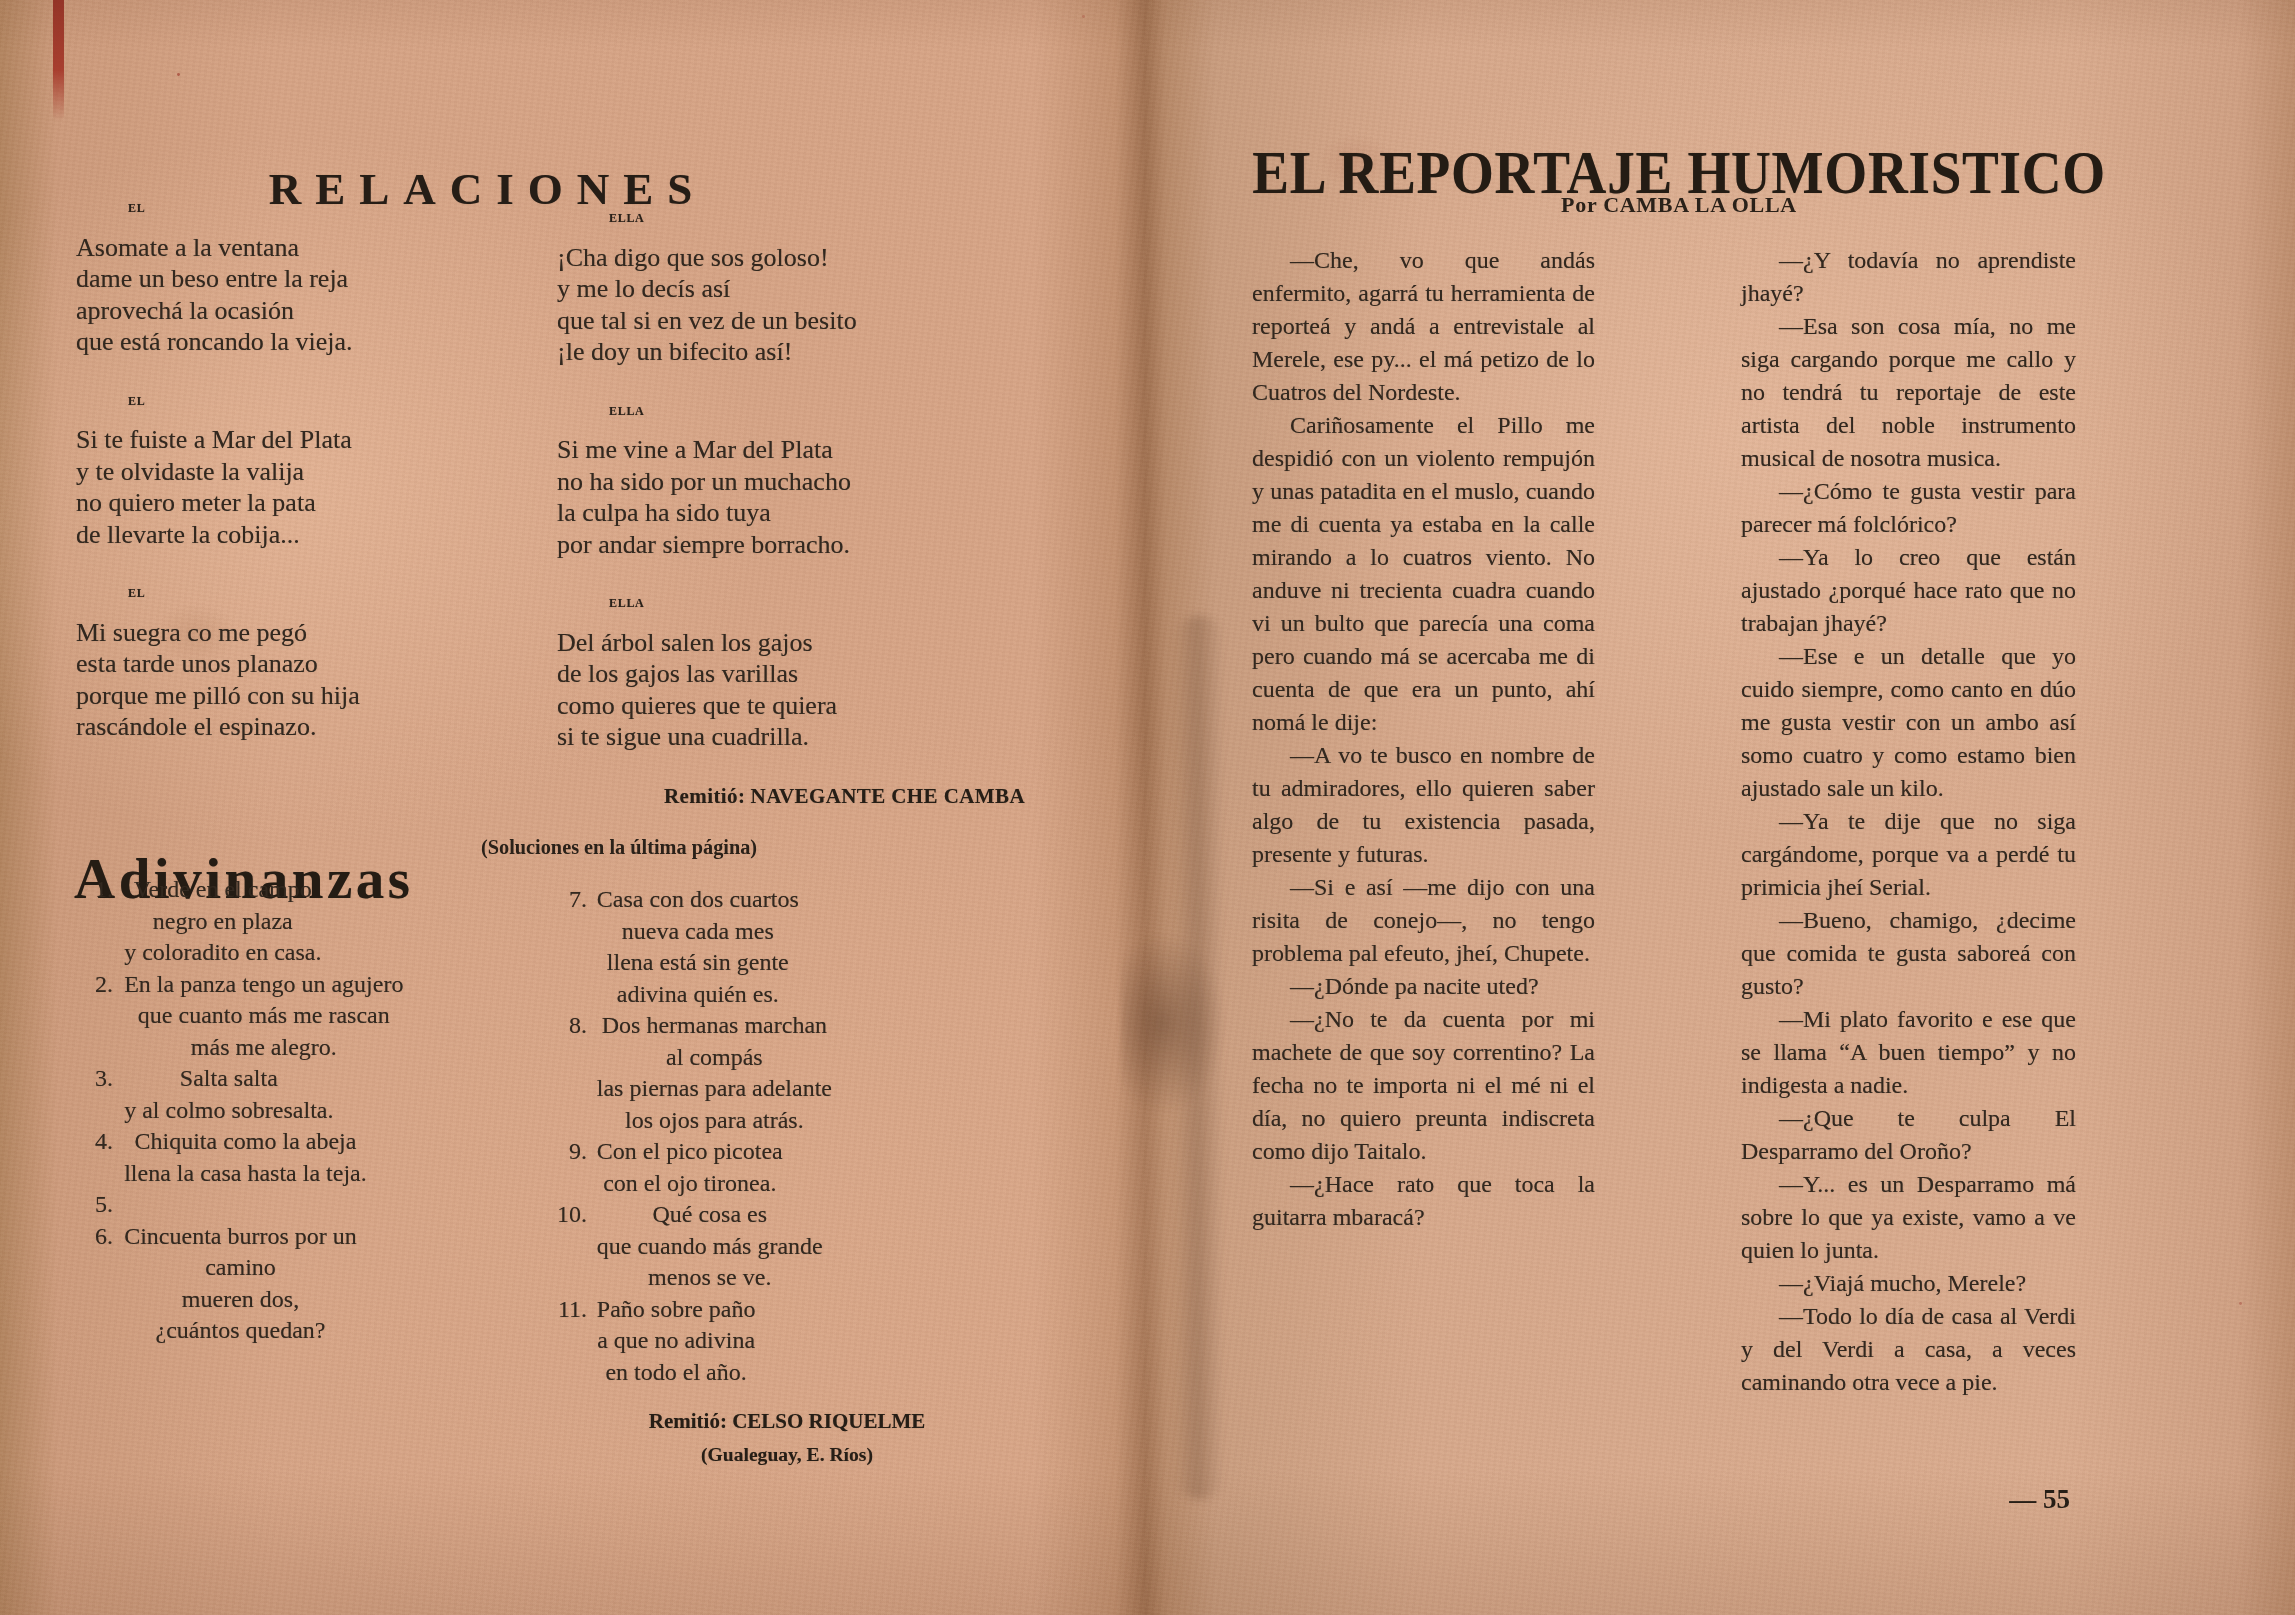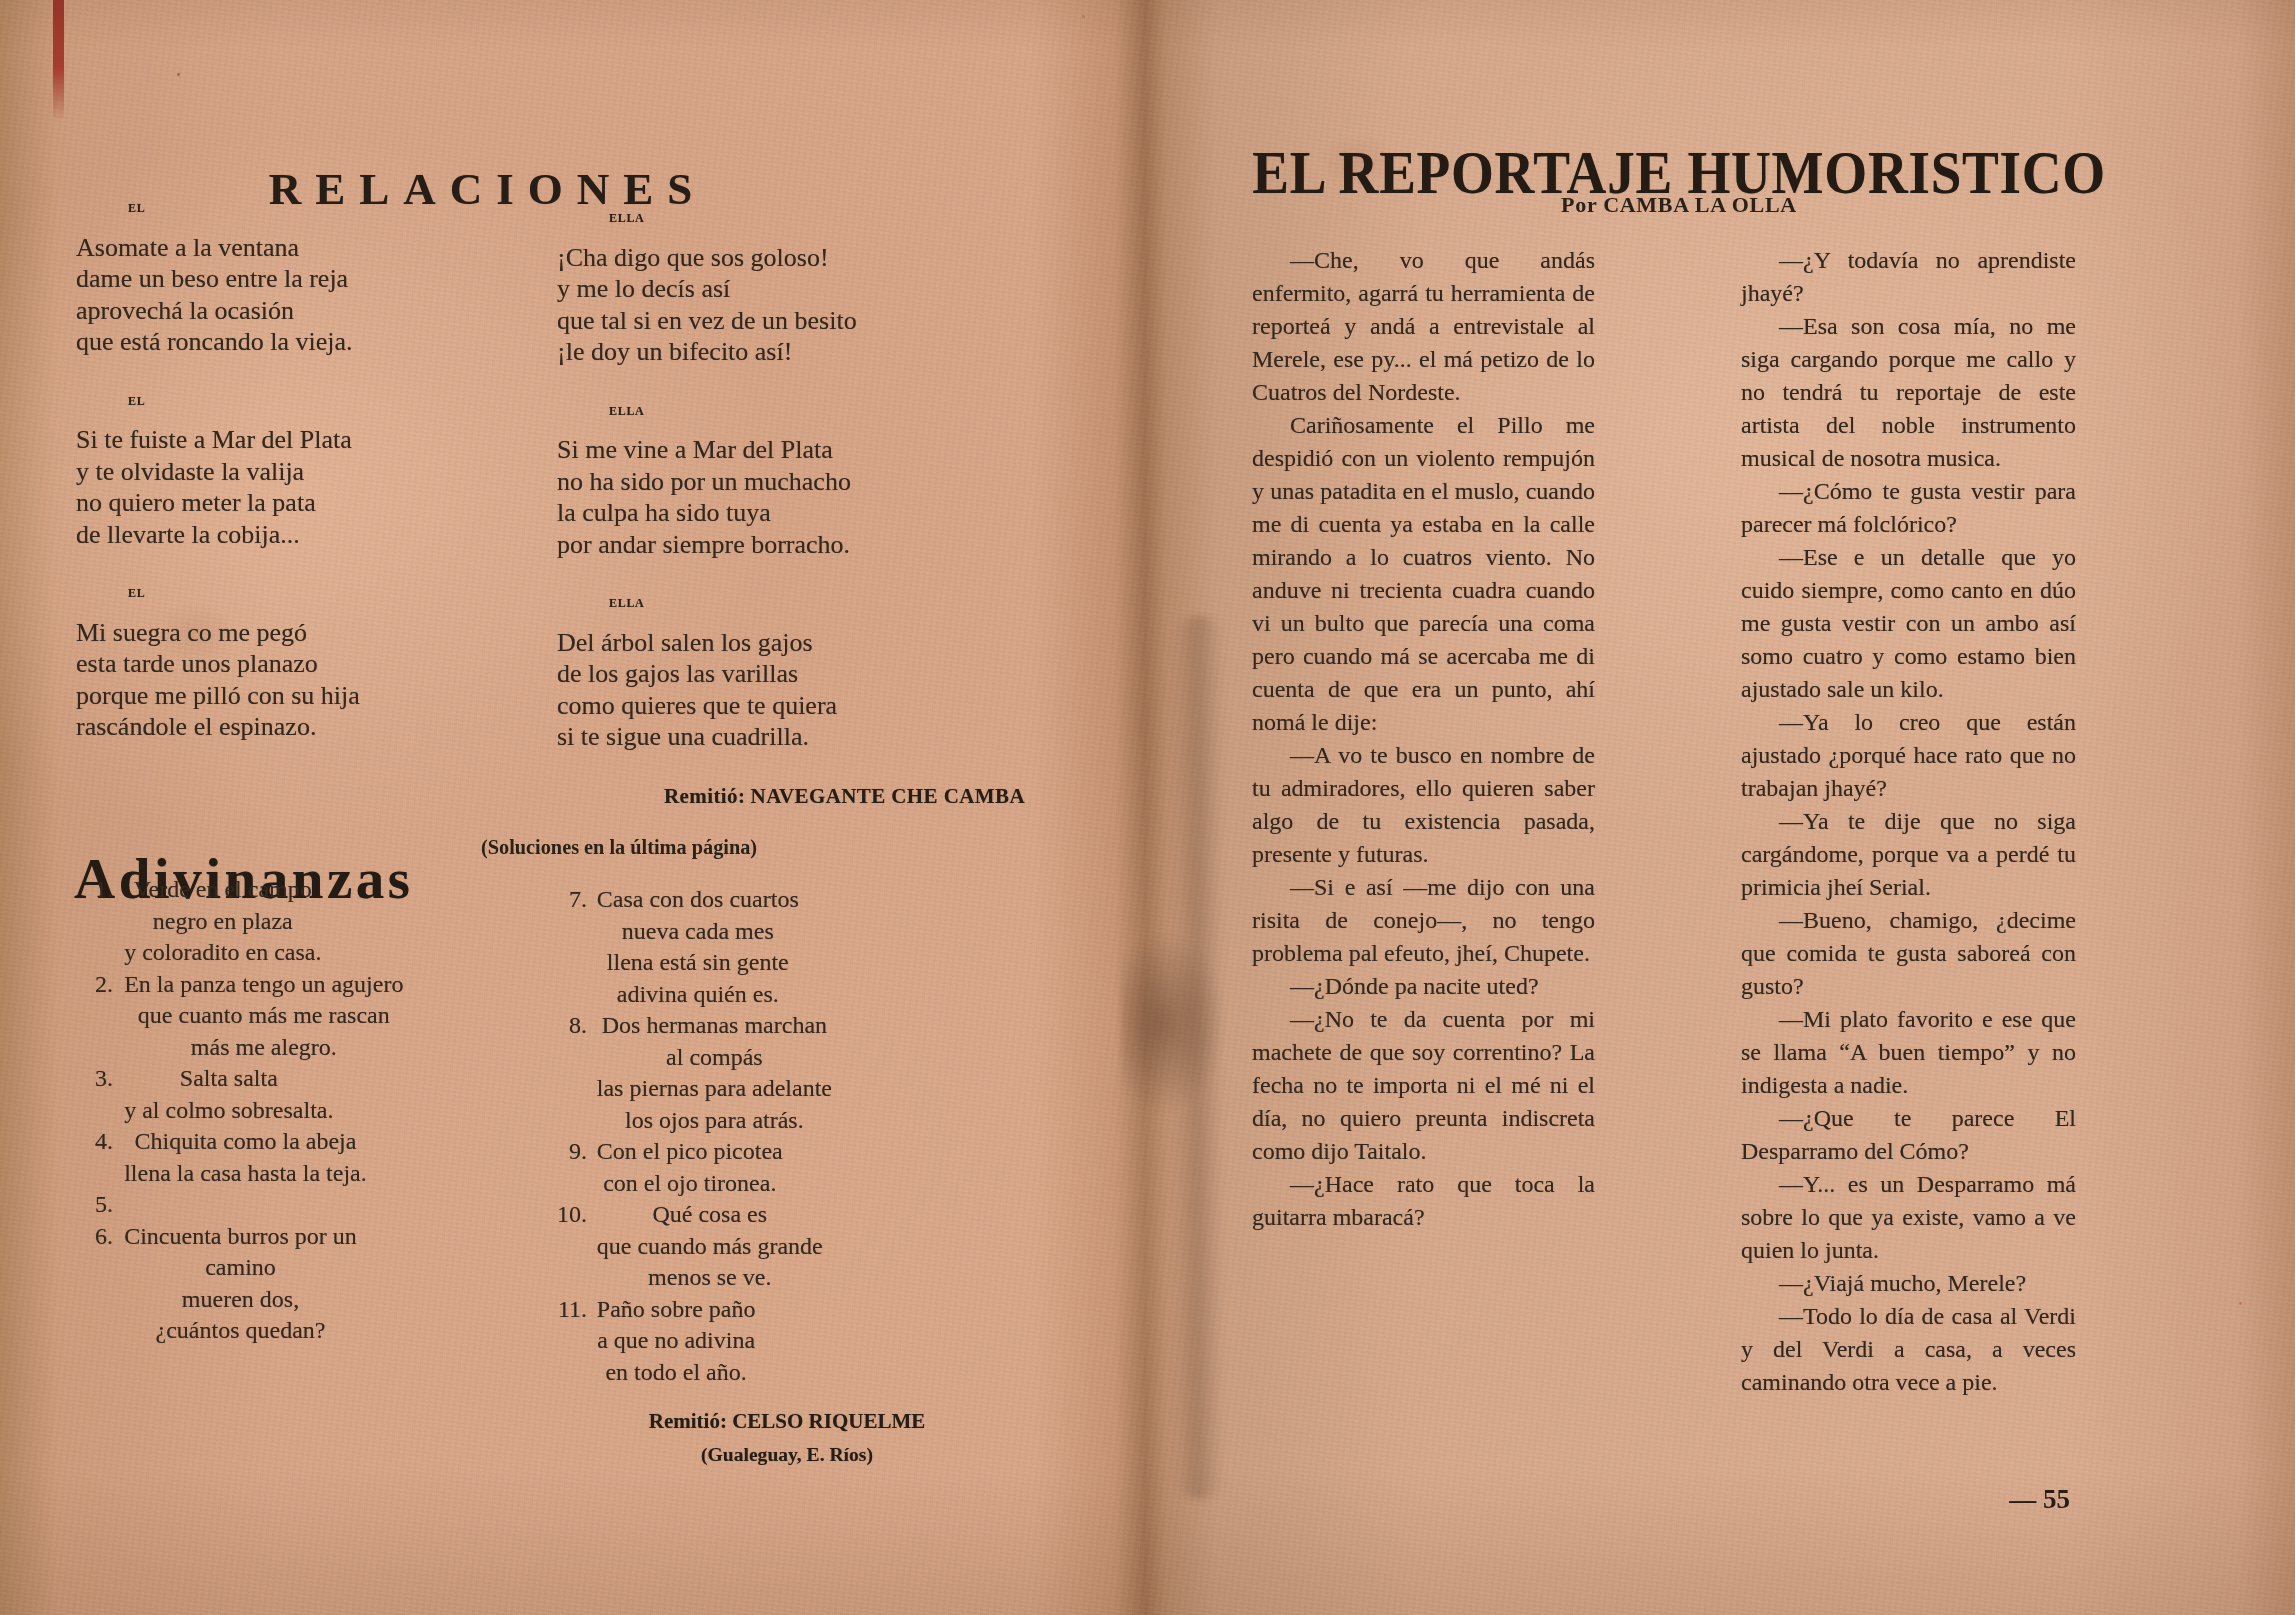--- a/index.html
+++ b/index.html
@@ -280,31 +280,31 @@
       </div>
 
     <div class="abs article-col ink" style="left:1741px;top:244px;width:335px;">
 
         <p>—¿Y todavía no aprendiste jhayé?</p>
 
         <p>—Esa son cosa mía, no me siga cargando porque me callo y no tendrá tu reportaje de este artista del noble instrumento musical de nosotra musica.</p>
 
         <p>—¿Cómo te gusta vestir para parecer má folclórico?</p>
 
+        <p>—Ya lo creo que están ajustado ¿porqué hace rato que no trabajan jhayé?</p>
+
         <p>—Ese e un detalle que yo cuido siempre, como canto en dúo me gusta vestir con un ambo así somo cuatro y como estamo bien ajustado sale un kilo.</p>
 
-        <p>—Ya lo creo que están ajustado ¿porqué hace rato que no trabajan jhayé?</p>
-
         <p>—Ya te dije que no siga cargándome, porque va a perdé tu primicia jheí Serial.</p>
 
         <p>—Bueno, chamigo, ¿decime que comida te gusta saboreá con gusto?</p>
 
         <p>—Mi plato favorito e ese que se llama “A buen tiempo” y no indigesta a nadie.</p>
 
-        <p>—¿Que te parece El Desparramo del Cómo?</p>
+        <p>—¿Que te culpa El Desparramo del Oroño?</p>
 
         <p>—Y... es un Desparramo má sobre lo que ya existe, vamo a ve quien lo junta.</p>
 
         <p>—¿Viajá mucho, Merele?</p>
 
         <p>—Todo lo día de casa al Verdi y del Verdi a casa, a veces caminando otra vece a pie.</p>
       </div>
 
     <div class="abs page-number">— 55</div>
 

